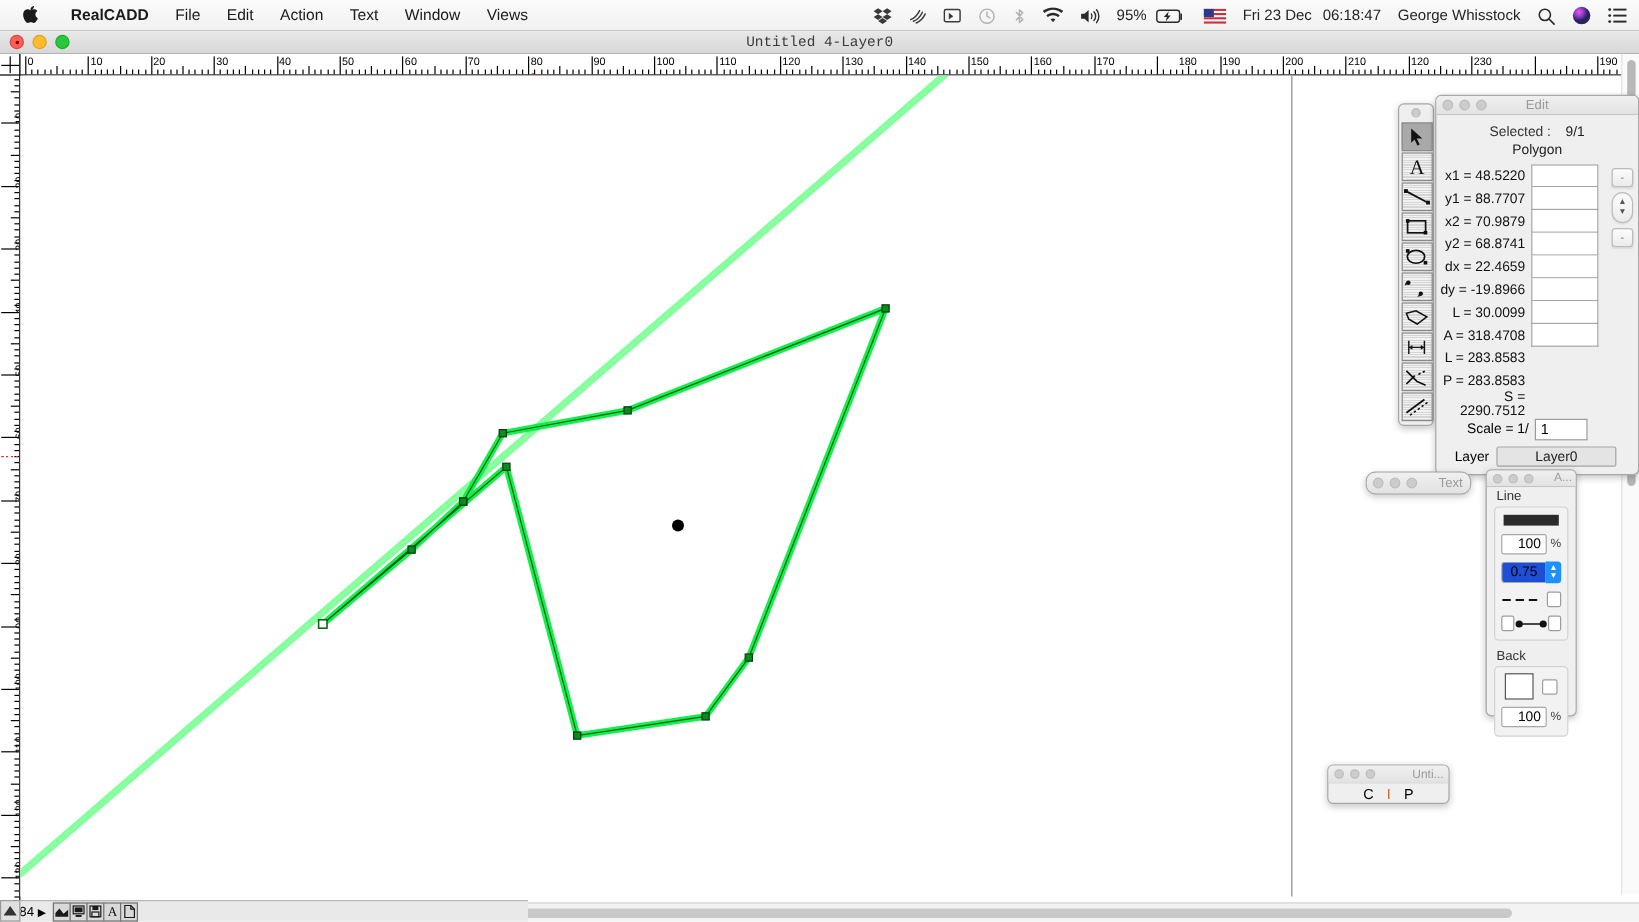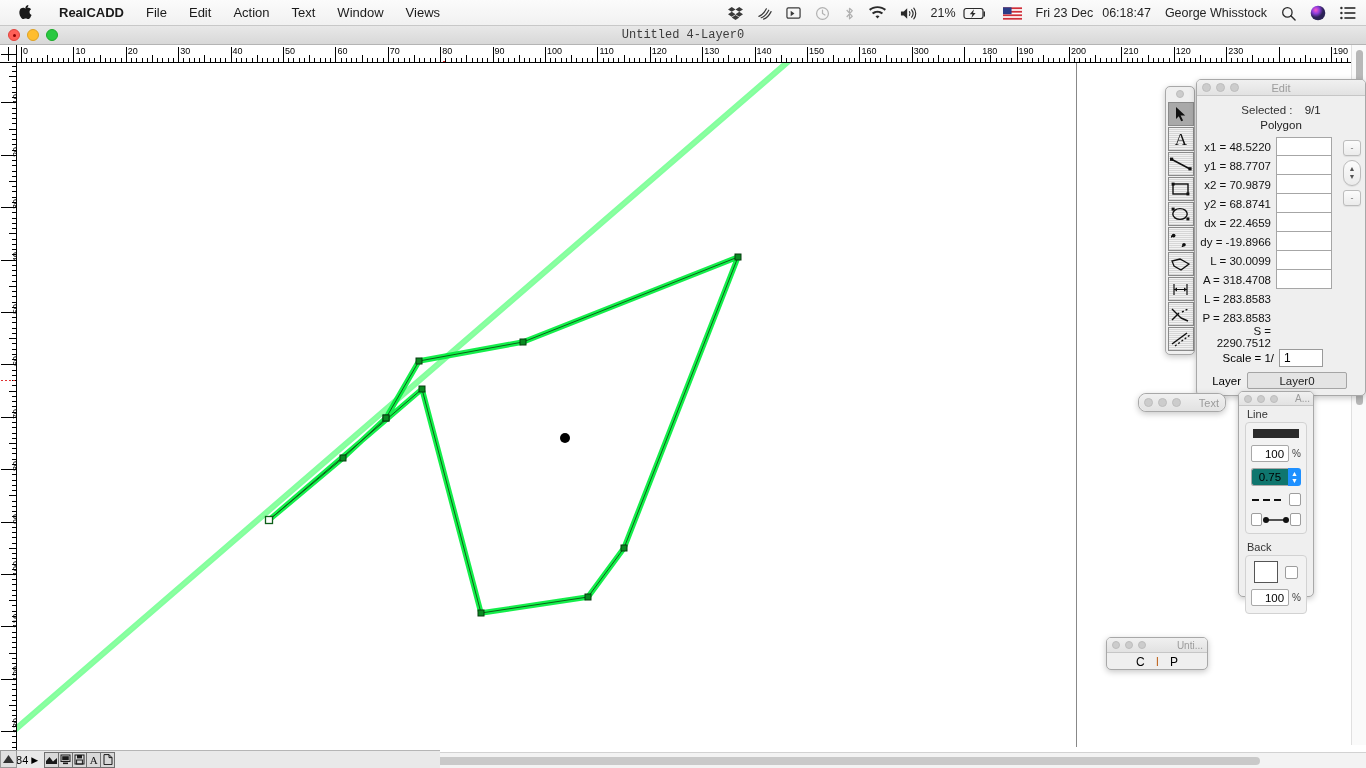--- a/index.html
+++ b/index.html
@@ -171,21 +171,21 @@
   .sec-title{ font-size:11px; color:#333; padding:2px 0 2px 8px; }
   .sec-box{ margin:0 6px 5px 6px; background:#f2f2f2;
      border:1px solid #d2d2d2; border-radius:4px; padding:5px 5px 7px 5px; }
   .swatch-black{ width:46px; height:9px; background:#2b2b2b; margin:1px auto 7px auto; }
   .pct-row{ display:flex; align-items:center; justify-content:center; gap:3px; }
   .pct-in{ width:42px; height:17px; background:#fff; border:1px solid #a8a8a8;
     border-radius:2px; font-size:11.5px; color:#000; text-align:right;
     padding-right:4px; line-height:16px; }
   .pct-sym{ font-size:10px; color:#444; }
   .stepper-row{ display:flex; align-items:center; justify-content:center; margin-top:6px; }
-  .step-in{ width:42px; height:18px; background:#0f766e;
+  .step-in{ width:42px; height:18px; background:#1d4ed8;
      border:1px solid #a8a8a8; border-right:none; border-radius:3px 0 0 3px;
      font-size:11.5px; color:#000; text-align:center; line-height:17px; }
   .step-btn{ width:15px; height:18px; background:#1e90ff; border-radius:0 3px 3px 0;
      display:flex; flex-direction:column; align-items:center; justify-content:center;
      color:#fff; font-size:7px; line-height:7px; }
   .dash-row{ display:flex; align-items:center; justify-content:space-between; margin-top:7px; }
   .dash-sample{ width:38px; height:10px; display:flex; align-items:center; }
   .chk{ width:13px; height:13px; background:#fff; border:1px solid #9d9d9d; border-radius:2px; }
   .backbox{ display:flex; align-items:center; justify-content:center; gap:7px; }
   .back-sw{ width:24px; height:22px; background:#fff; border:1px solid #555; }
@@ -259,21 +259,21 @@
     <span class="si">
       <svg width="17" height="15" viewBox="0 0 18 15">
           <path fill="#2a2a2a" d="M1 5.3h3L7.6 2v11L4 9.7H1z"></path>
           <g stroke="#2a2a2a" stroke-width="1.2" fill="none" stroke-linecap="round">
             <path d="M10 5.5a3.5 3.5 0 010 4"></path>
             <path d="M12.3 3.6a6.3 6.3 0 010 7.8"></path>
             <path d="M14.6 1.8a9 9 0 010 11.4"></path>
           </g>
         </svg>
     </span>
-    <span class="si">21%</span>
+    <span class="si">95%</span>
     <span class="si" style="padding-left:0">
       <svg width="26" height="13" viewBox="0 0 26 13">
           <rect x="1" y="1.5" width="19" height="10" rx="2.2" fill="none" stroke="#2a2a2a" stroke-width="1.2"></rect>
           <path d="M21.3 5v4" stroke="#2a2a2a" stroke-width="1.4" stroke-linecap="round"></path>
           <path fill="#2a2a2a" d="M11 2.3L6.8 7.2h2.6l-1 3.8L12.6 6h-2.5z"></path>
         </svg>
     </span>
     <span class="si">
       <svg width="19" height="13" viewBox="0 0 20 13">
           <rect width="20" height="13" fill="#fff"></rect>
@@ -514,21 +514,21 @@
     <div class="tick" style="left: 864.64px; top: 12.5px; width: 1px; height: 4.5px;"></div>
     <div class="tick" style="left: 869.88px; top: 12.5px; width: 1px; height: 4.5px;"></div>
     <div class="tick" style="left: 875.12px; top: 12.5px; width: 1px; height: 4.5px;"></div>
     <div class="tick" style="left: 880.36px; top: 12.5px; width: 1px; height: 4.5px;"></div>
     <div class="tick" style="left: 885.6px; top: 10px; width: 1px; height: 7px;"></div>
     <div class="tick" style="left: 890.84px; top: 12.5px; width: 1px; height: 4.5px;"></div>
     <div class="tick" style="left: 896.08px; top: 12.5px; width: 1px; height: 4.5px;"></div>
     <div class="tick" style="left: 901.32px; top: 12.5px; width: 1px; height: 4.5px;"></div>
     <div class="tick" style="left: 906.56px; top: 12.5px; width: 1px; height: 4.5px;"></div>
     <div class="tick" style="left: 911.8px; top: 2px; width: 1px; height: 16px;"></div>
-    <div class="rlbl" style="left: 913.8px; top: 1px;">300</div>
+    <div class="rlbl" style="left: 913.8px; top: 1px;">170</div>
     <div class="tick" style="left: 917.04px; top: 12.5px; width: 1px; height: 4.5px;"></div>
     <div class="tick" style="left: 922.28px; top: 12.5px; width: 1px; height: 4.5px;"></div>
     <div class="tick" style="left: 927.52px; top: 12.5px; width: 1px; height: 4.5px;"></div>
     <div class="tick" style="left: 932.76px; top: 12.5px; width: 1px; height: 4.5px;"></div>
     <div class="tick" style="left: 938px; top: 10px; width: 1px; height: 7px;"></div>
     <div class="tick" style="left: 943.24px; top: 12.5px; width: 1px; height: 4.5px;"></div>
     <div class="tick" style="left: 948.48px; top: 12.5px; width: 1px; height: 4.5px;"></div>
     <div class="tick" style="left: 953.72px; top: 12.5px; width: 1px; height: 4.5px;"></div>
     <div class="tick" style="left: 958.96px; top: 12.5px; width: 1px; height: 4.5px;"></div>
     <div class="tick" style="left: 964.2px; top: 2px; width: 1px; height: 16px;"></div>

